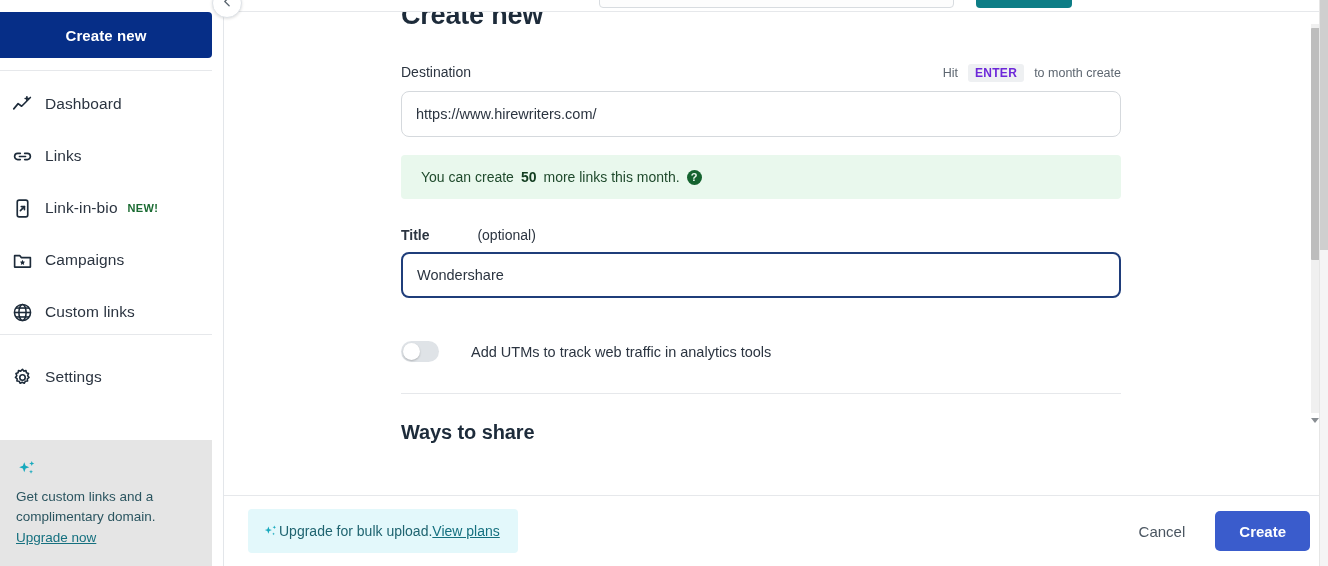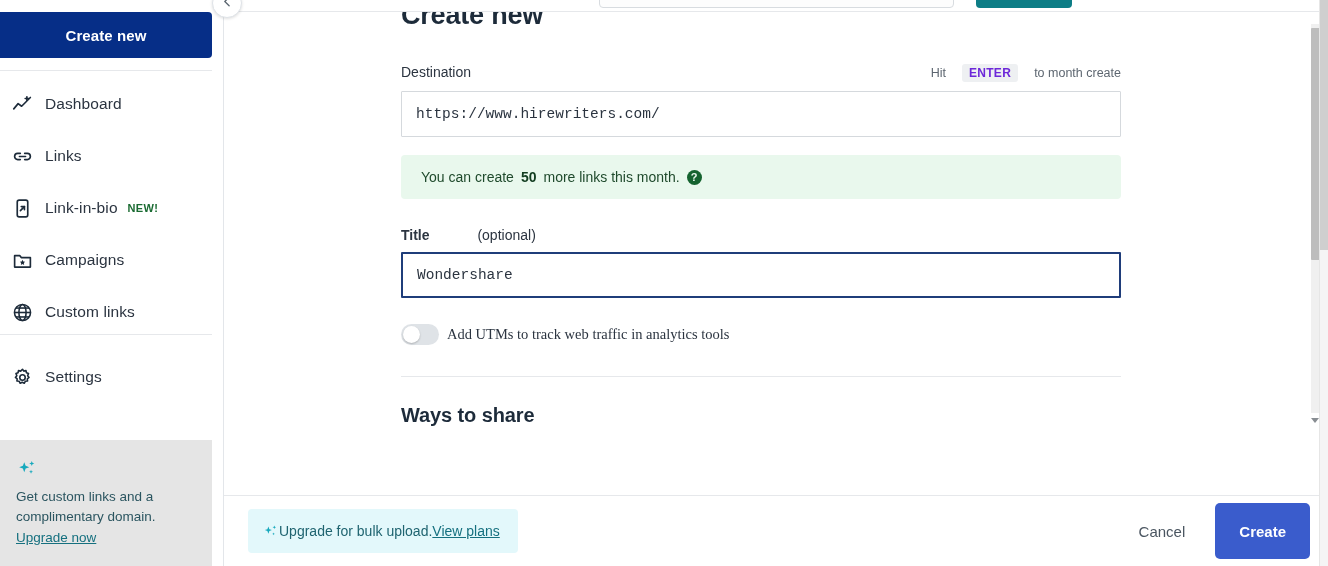--- a/index.html
+++ b/index.html
@@ -187,39 +187,39 @@
     font-size: 14px;
     color: #2b3440;
     font-weight: normal;
   }
   .field-label .optional { color: #2b3440; margin-left: 44px; }
   .hint-row {
     font-size: 12.5px;
     color: #5d6670;
     display: flex;
     align-items: center;
-    gap: 16px;
+    gap: 10px;
   }
   .kbd {
     display: inline-block;
     background: #eef0f2;
     border-radius: 3px;
     padding: 2px 7px;
     font-size: 12px;
     font-weight: bold;
     color: #6d28d9;
     letter-spacing: .3px;
   }
   .text-input {
     width: 720px;
     height: 46px;
     border: 1px solid #d5d9dd;
-    border-radius: 1px;
+    border-radius: 8px;
     padding: 0 14px;
-    font-family: Liberation Mono, monospace;
+    font-family: Liberation Sans, sans-serif;
     font-size: 14.5px;
     color: #2b3440;
     background: #ffffff;
     outline: none;
   }
   .text-input.focused {
     border: 2px solid #1f3d7a;
   }
   .notice {
     margin-top: 18px;
@@ -244,23 +244,22 @@
     font-weight: bold;
     display: inline-flex;
     align-items: center; justify-content: center;
     line-height: 1;
     cursor: pointer;
   }
   .spacer-32 { height: 28px; }
   .toggle-row {
     display: flex;
     align-items: center;
-    margin-top: 26px;
-    gap: 8px;
-    font-family: Liberation Serif, serif;
+    margin-top: 43px;
+    gap: 32px;
   }
   .switch {
     width: 38px; height: 21px;
     border-radius: 11px;
     background: #dfe3e7;
     position: relative;
     cursor: pointer;
     flex: 0 0 38px;
   }
   .switch .knob {
@@ -335,21 +334,21 @@
   }
   .btn-create {
     background: #3a5ccc;
     color: #ffffff;
     border: none;
     border-radius: 5px;
     font-family: "Liberation Sans", sans-serif;
     font-size: 15px;
     font-weight: bold;
     padding: 0 24px;
-    height: 56px;
+    height: 40px;
     cursor: pointer;
   }
 
   
   .scroll-inner {
     position: absolute;
     right: 8px; top: 12px;
     width: 9px; bottom: 82px;
     background: #f0f0f0;
   }

